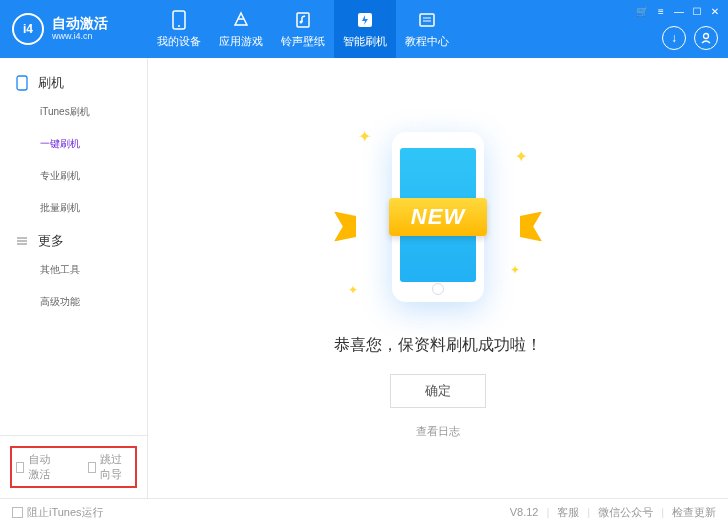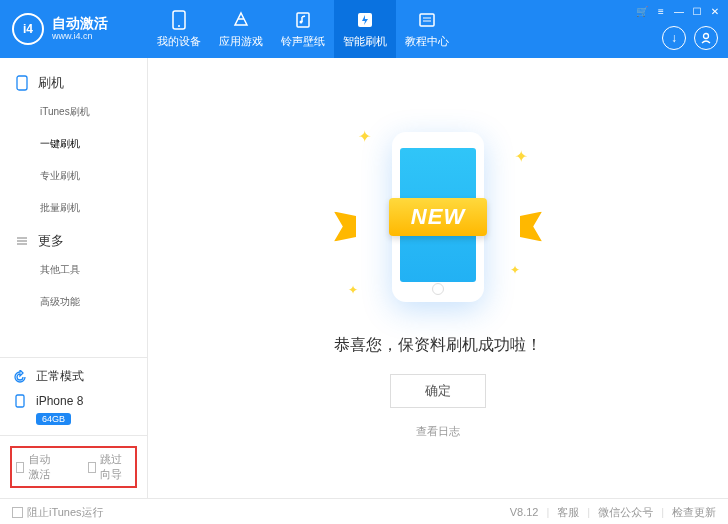--- a/index.html
+++ b/index.html
@@ -21,21 +21,21 @@
 .right-circles { position: absolute; right: 10px; bottom: 8px; display: flex; gap: 8px; }
 .circle-btn { width: 24px; height: 24px; border: 1.5px solid #fff; border-radius: 50%; display: flex; align-items: center; justify-content: center; color: #fff; cursor: pointer; font-size: 12px; }
 
 .body { display: flex; height: 440px; }
 .sidebar { width: 148px; border-right: 1px solid #e8e8e8; display: flex; flex-direction: column; }
 .sidebar-scroll { flex: 1; overflow: hidden; padding-top: 8px; }
 .section-header { display: flex; align-items: center; padding: 8px 14px 4px; font-size: 13px; color: #333; }
 .section-icon { width: 16px; height: 16px; margin-right: 8px; display: flex; align-items: center; justify-content: center; color: #1e88f5; }
 .section-icon.gray { color: #aaa; }
 .sub-item { padding: 9px 0 9px 40px; font-size: 10px; color: #666; cursor: pointer; }
-.sub-item.active { color: #000000; }
+.sub-item.active { color: #6d28d9; }
 
 .status-block { border-top: 1px solid #e8e8e8; padding: 10px 12px; }
 .status-row { display: flex; align-items: center; font-size: 12px; color: #333; }
 .status-row + .status-row { margin-top: 8px; }
 .status-icon { width: 16px; height: 16px; margin-right: 8px; color: #1e88f5; display: flex; align-items: center; justify-content: center; }
 .badge { display: inline-block; background: #1e88f5; color: #fff; font-size: 9px; padding: 1px 6px; border-radius: 3px; margin-left: 24px; margin-top: 4px; }
 
 .checkbox-block { border-top: 1px solid #e8e8e8; padding: 10px 10px; }
 .red-box { border: 2px solid #e53935; padding: 4px 4px; display: flex; gap: 28px; }
 .chk { display: flex; align-items: center; font-size: 11px; color: #999; }
@@ -162,39 +162,20 @@
               <line x1="2" y1="7" x2="12" y2="7" stroke="currentColor" stroke-width="1.5"></line>
               <line x1="2" y1="10" x2="12" y2="10" stroke="currentColor" stroke-width="1.5"></line>
             </svg>
           </span>
         <span>更多</span>
       </div>
       <div class="sub-item">其他工具</div>
       <div class="sub-item">高级功能</div>
     </div>
 
-    <div class="status-block">
-      <div class="status-row">
-        <span class="status-icon">
-            <svg width="14" height="14" viewBox="0 0 14 14">
-              <path d="M12 7 A5 5 0 1 1 7 2 L7 0 L10 3 L7 6 L7 4 A3 3 0 1 0 10 7" fill="none" stroke="currentColor" stroke-width="1.3"></path>
-            </svg>
-          </span>
-        <span>正常模式</span>
-      </div>
-      <div class="status-row" style="flex-wrap:wrap;">
-        <span class="status-icon">
-            <svg width="10" height="14" viewBox="0 0 10 14">
-              <rect x="1" y="1" width="8" height="12" rx="1.5" fill="none" stroke="currentColor" stroke-width="1.3"></rect>
-            </svg>
-          </span>
-        <span style="font-weight:500;">iPhone 8</span>
-        <span class="badge">64GB</span>
-      </div>
-    </div>
 
     <div class="checkbox-block">
       <div class="red-box">
         <label class="chk">
             <span class="chk-box"></span>
             <span>自动激活</span>
           </label>
         <label class="chk">
             <span class="chk-box"></span>
             <span>跳过向导</span>

